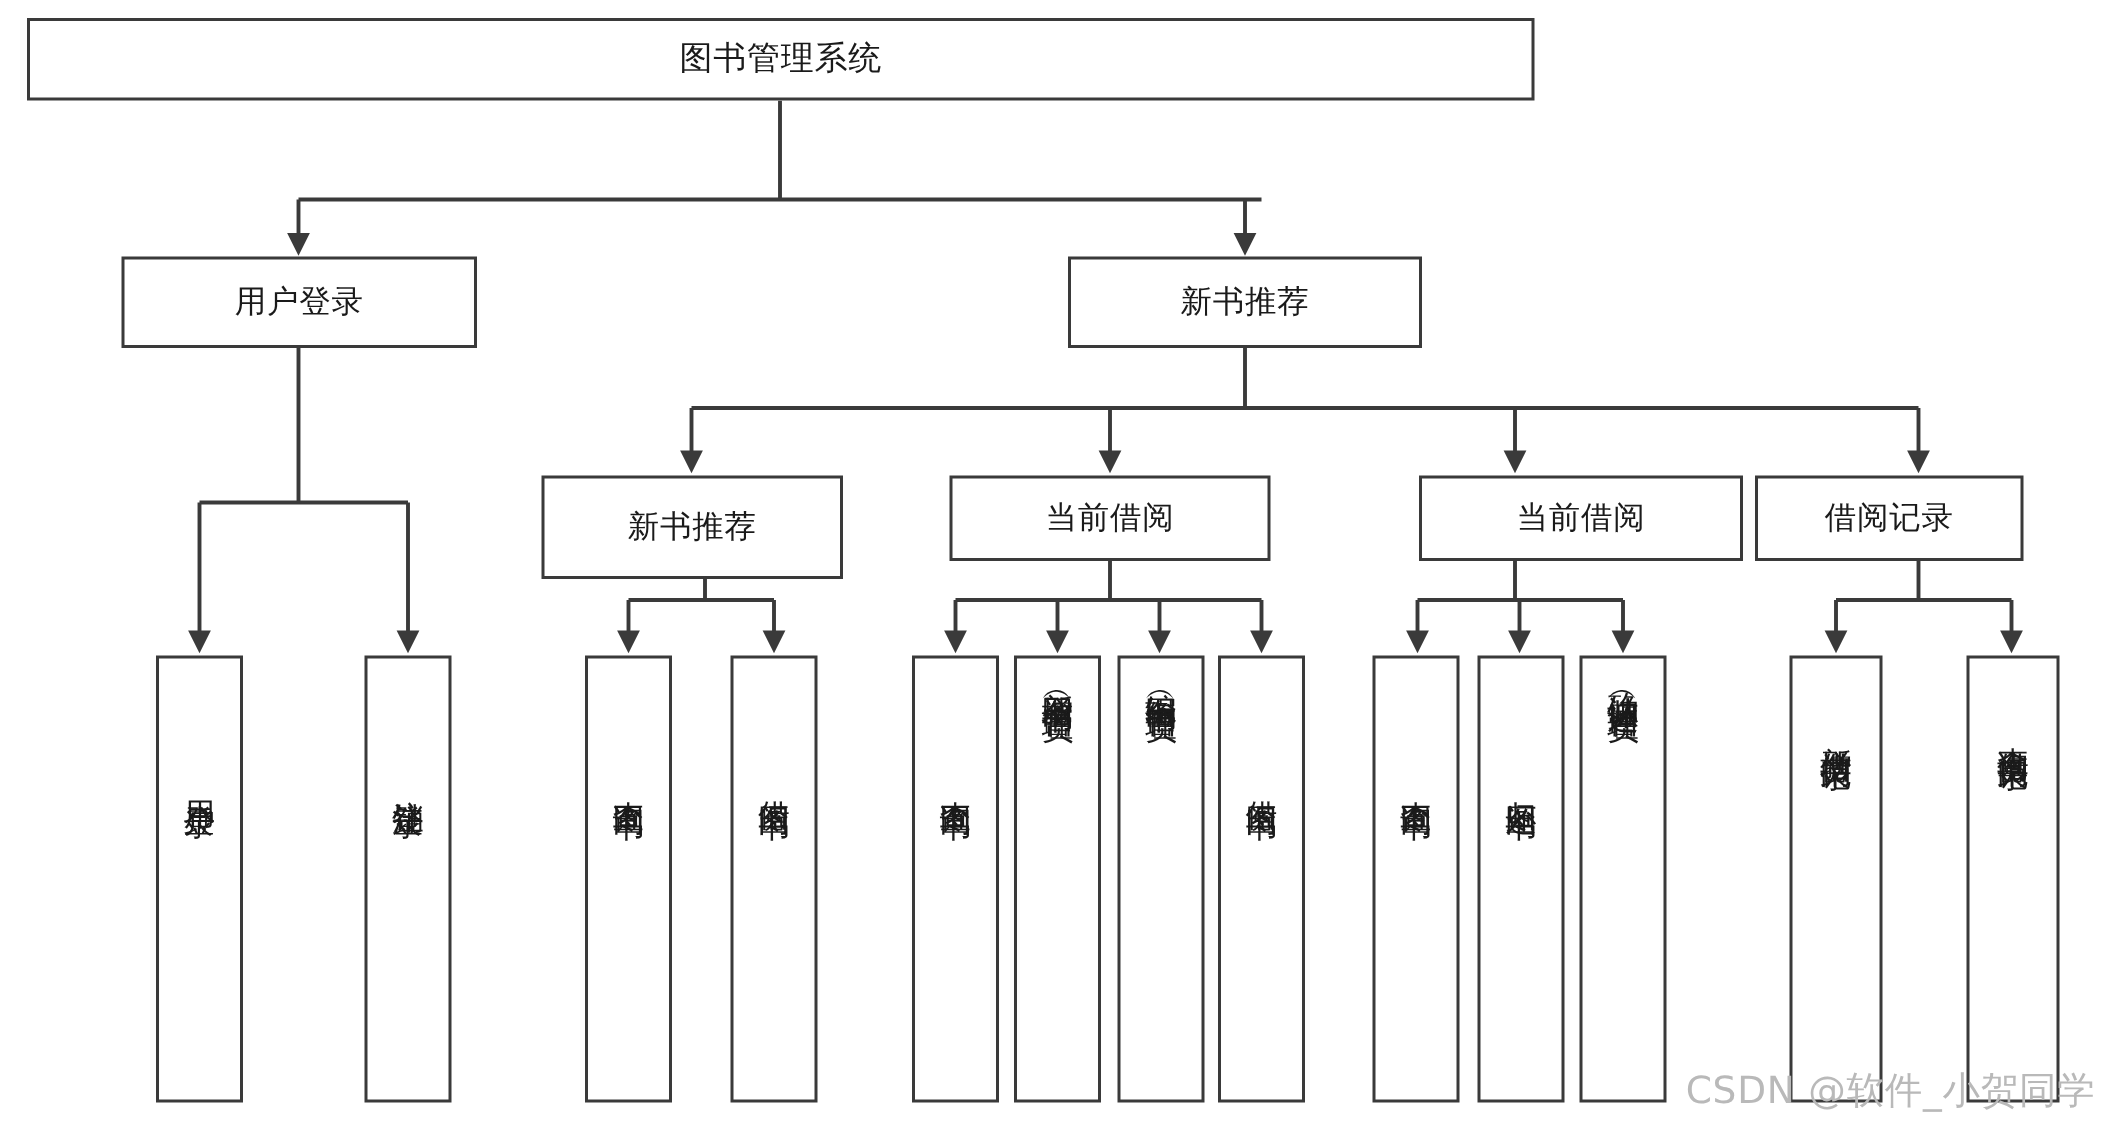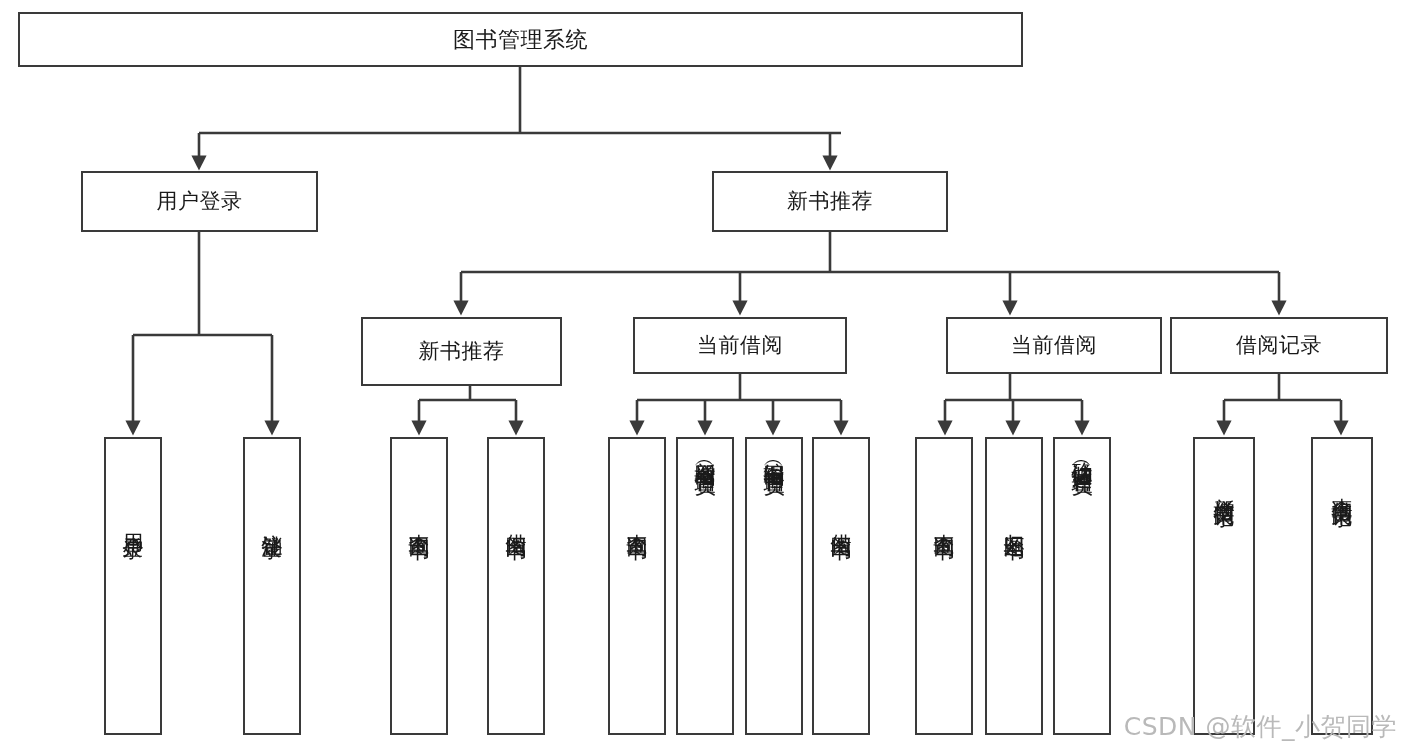--- a/index.html
+++ b/index.html
@@ -142,21 +142,21 @@
 
   <div class="node horiz" style="left:361px; top:317px; width:201px; height:69px;">
     <span class="label">新书推荐</span>
   </div>
   <div class="node horiz" style="left:633px; top:317px; width:214px; height:57px;">
     <span class="label">当前借阅</span>
   </div>
   <div class="node horiz" style="left:902px; top:317px; width:216px; height:57px;margin-left:44px;">
     <span class="label">当前借阅</span>
   </div>
-  <div class="node horiz" style="left:1170px; top:317px; width:218px; height:57px;">
+  <div class="node horiz" style="left:1170px; top:317px; width:179px; height:57px;">
     <span class="label">借阅记录</span>
   </div>
 
   <div class="node vert" style="left:104px; top:437px; width:58px; height:298px; padding-top:78px;">
     <span class="label">用户登录</span>
   </div>
   <div class="node vert" style="left:243px; top:437px; width:58px; height:298px; padding-top:78px;">
     <span class="label">注销登录</span>
   </div>
 

